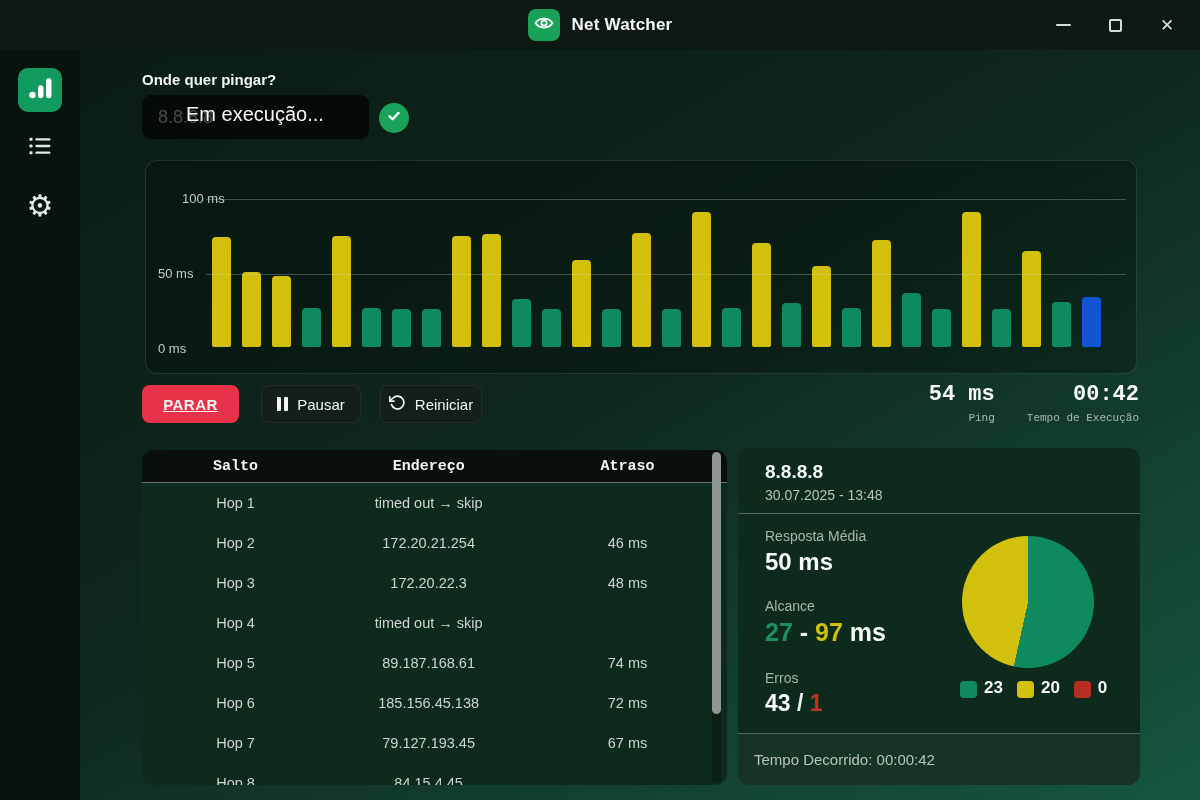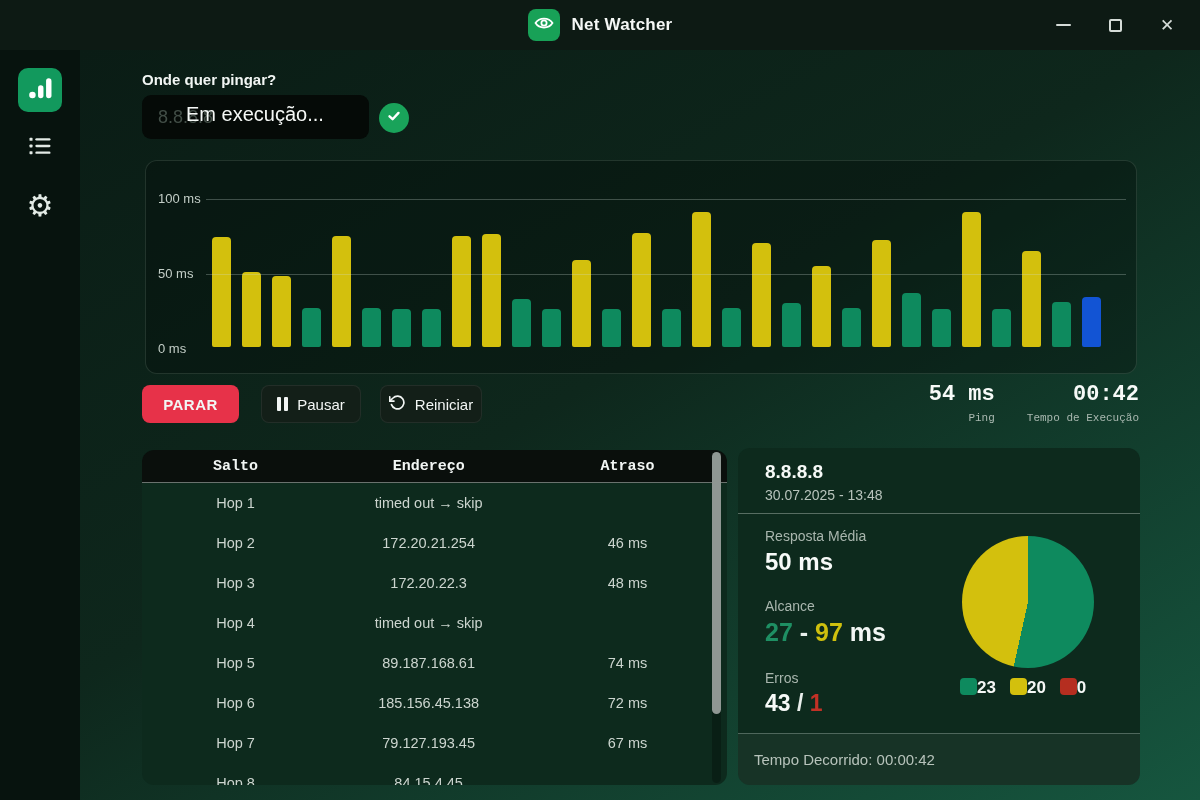--- a/index.html
+++ b/index.html
@@ -45,21 +45,21 @@
   .grid-line { position:absolute; left:60px; right:10px; height:1px; background:rgba(210,222,215,0.28); }
   .axis-tick { position:absolute; left:12px; color:#c3cec7; font-size:13px; }
   .bars-row { position:absolute; left:66px; right:22px; bottom:26px; height:165px;
     display:flex; align-items:flex-end; gap:11px; }
   .bar { width:19px; border-radius:4px 4px 2px 2px; }
 
   
   .btn { position:absolute; top:335px; height:38px; border:none; border-radius:8px;
     font-family:"Liberation Sans", sans-serif; font-size:15px; color:#f2f6f4;
     display:flex; align-items:center; justify-content:center; gap:9px; cursor:pointer; }
-  .btn-stop { left:62px; width:97px; background:#e73249; font-weight:bold; letter-spacing:.5px; }
+  .btn-stop { left:62px; width:97px; background:#e73249; font-weight:bold; letter-spacing:.5px;text-decoration:underline; }
   .btn-dark { background:#131f18; border:1px solid rgba(255,255,255,0.07); }
   .btn-pause { left:181px; width:100px; }
   .btn-restart { left:300px; width:102px; }
   .pause-glyph { display:flex; gap:3px; }
   .pause-glyph i { display:block; width:4px; height:14px; background:#f2f6f4; border-radius:1px; }
 
   .stats { position:absolute; top:332px; right:61px; display:flex; gap:32px; }
   .stat { text-align:right;font-family:Liberation Mono, monospace; }
   .stat .value { color:#f7faf8; font-size:22px; font-weight:bold; }
   .stat .label { color:#a9b8b0; font-size:11px; margin-top:5px; }
@@ -87,21 +87,21 @@
   .avg-block { position:absolute; left:27px; top:80px; }
   .avg-value { color:#f7faf8; font-size:24px; font-weight:bold; margin-top:4px; }
   .range-block { position:absolute; left:27px; top:150px; }
   .range-line { font-size:25px; font-weight:bold; margin-top:4px; }
   .range-min { color:#1e8f63; } .range-sep { color:#e9efec; } .range-max { color:#cfc00e; } .range-unit { color:#f2f6f4; }
   .errors-block { position:absolute; left:27px; top:222px; }
   .errors-line { font-size:23px; font-weight:bold; margin-top:4px; }
   .errors-total { color:#f7faf8; } .errors-sep { color:#e9efec; } .errors-val { color:#c23126; }
   .pie { position:absolute; left:224px; top:88px; width:132px; height:132px; border-radius:50%; }
   .legend { position:absolute; left:222px; top:230px; display:flex; align-items:center; gap:14px; }
-  .legend-item { display:flex; align-items:flex-start; }
+  .legend-item { display:flex; align-items:flex-end; gap:7px; }
   .legend-swatch { width:17px; height:17px; border-radius:4px; }
   .legend-value { color:#f5f8f6; font-size:17px; font-weight:bold; }
   .summary-footer { position:absolute; left:0; bottom:0; width:100%; height:52px;
     background:rgba(255,255,255,0.045); border-top:1px solid rgba(210,225,218,0.3);
     display:flex; align-items:center; padding-left:16px; }
   .footer-text { color:#b7c3bb; font-size:15px; }
 </style>
 </head>
 <body>
 
@@ -203,21 +203,21 @@
           <div class="bar" style="height: 107px; background: rgb(211, 192, 13);"></div>
           <div class="bar" style="height: 54px; background: rgb(14, 138, 94);"></div>
           <div class="bar" style="height: 38px; background: rgb(14, 138, 94);"></div>
           <div class="bar" style="height: 135px; background: rgb(211, 192, 13);"></div>
           <div class="bar" style="height: 38px; background: rgb(14, 138, 94);"></div>
           <div class="bar" style="height: 96px; background: rgb(211, 192, 13);"></div>
           <div class="bar" style="height: 45px; background: rgb(14, 138, 94);"></div>
           <div class="bar" style="height: 50px; background: rgb(18, 84, 212);"></div>
         </div>
     <div class="grid-line" style="top: 38px;"></div>
-        <div class="axis-tick" style="top: 30px;">100 ms</div>
+        <div class="axis-tick" style="top: 30px; margin-left: 24px;">100 ms</div>
         <div class="grid-line" style="top: 113px;"></div>
         <div class="axis-tick" style="top: 105px;">50 ms</div>
         <div class="axis-tick" style="top: 180px;">0 ms</div>
       </div>
 
     <button class="btn btn-stop">
       <span>PARAR</span>
     </button>
     <button class="btn btn-dark btn-pause">
       <span class="pause-glyph">

